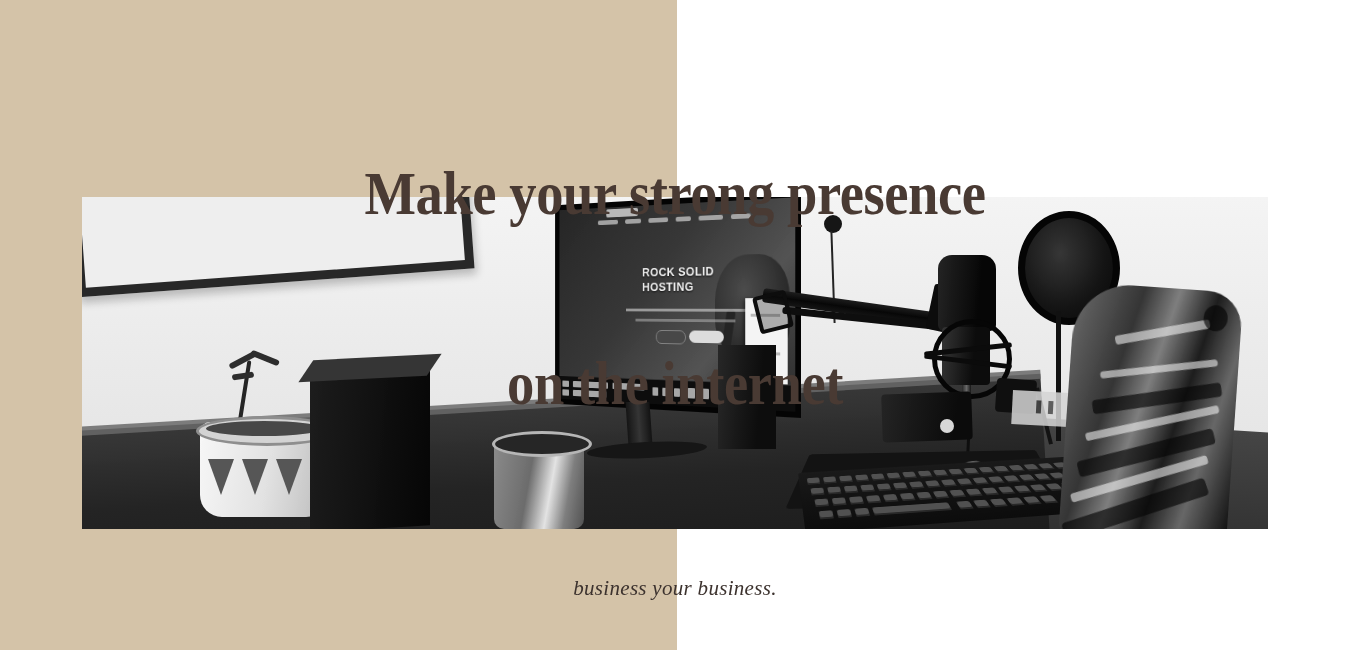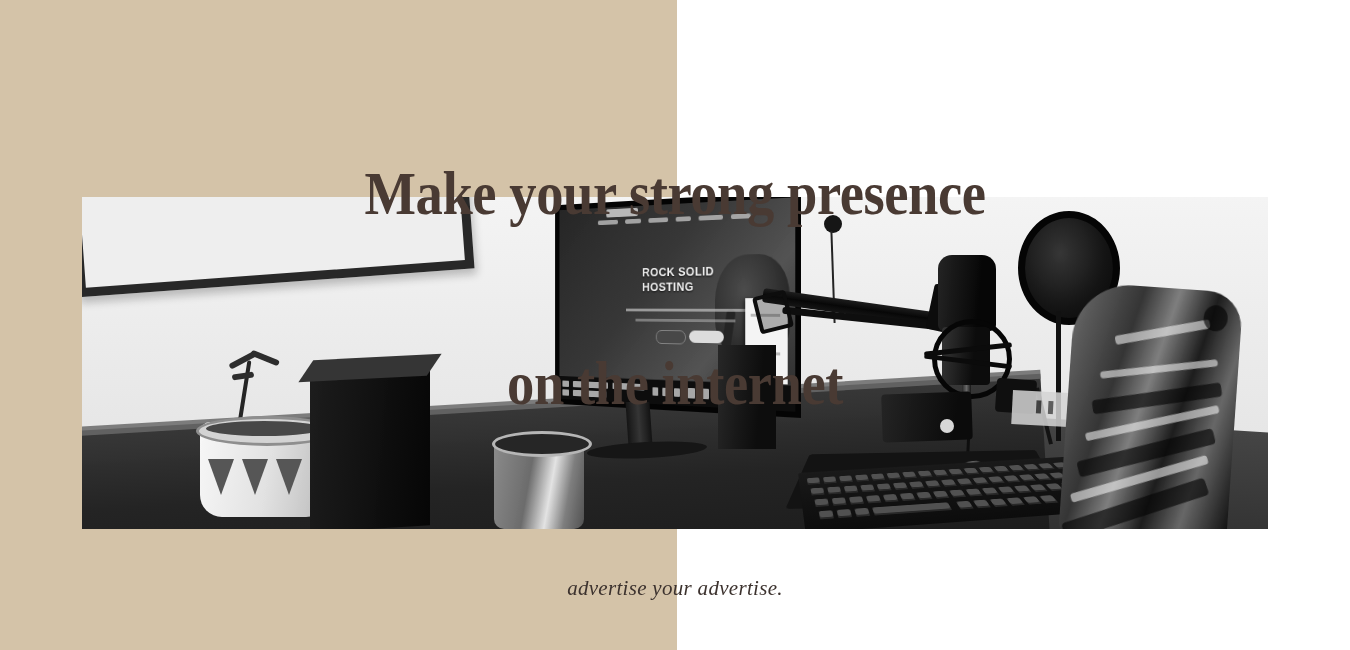--- a/index.html
+++ b/index.html
@@ -827,15 +827,15 @@
         <span class="chair-sheen" style="left:18px;top:132px;width:136px;height:8px;transform:rotate(-16deg);"></span>
         <span class="chair-dark" style="left:12px;top:158px;width:140px;height:16px;transform:rotate(-18deg);"></span>
         <span class="chair-sheen" style="left:6px;top:188px;width:142px;height:9px;transform:rotate(-20deg);"></span>
         <span class="chair-dark" style="left:0px;top:214px;width:150px;height:18px;transform:rotate(-22deg);"></span>
         <span class="chair-dark" style="left:130px;top:14px;width:24px;height:26px;border-radius:50%;"></span>
       </div>
 
     </div>
   </div>
 
-  <div class="subtitle">advertise your advertise.</div>
+  <div class="subtitle">business your business.</div>
 
 </div>
 
 </body></html>

